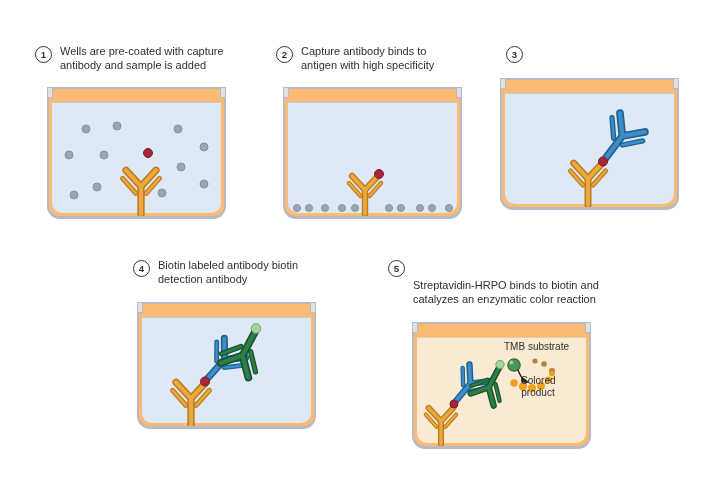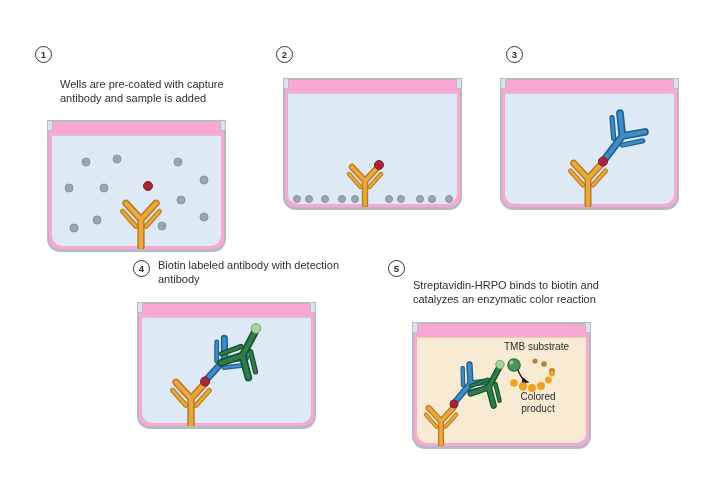--- a/index.html
+++ b/index.html
@@ -14,28 +14,28 @@
   #p4{left:133px;top:259px;}
   #p5{left:388px;top:259px;}
 
   .step-head{display:flex;align-items:flex-start;gap:8px;}
   .step-num{
     flex:0 0 auto;width:15px;height:15px;border:1.4px solid #333;border-radius:50%;
     display:flex;align-items:center;justify-content:center;
     font-size:9.5px;font-weight:bold;line-height:1;margin-top:1px;
   }
   .caption{margin:0;font-size:11px;line-height:13.5px;color:#2f2f2f;}
-  #p1 .caption{max-width:180px;margin-top:33px;}
+  #p1 .caption{max-width:180px;}
   #p2 .caption{max-width:162px;}
   #p3 .caption{max-width:168px;}
   #p4 .caption{max-width:182px;}
   #p5 .caption{max-width:232px;margin-top:20px;}
 
   .well{
-    position:relative;width:175px;background:#f9a8d4;
+    position:relative;width:175px;background:#fdba74;
     border:2px solid #b4bbc7;border-bottom-width:3px;
     border-radius:4px 4px 13px 13px;box-sizing:content-box;
   }
   .row1 .well{height:127px;}
   .row2 .well{height:122px;}
   #p1 .well{margin:15px 0 0 12px;}
   #p2 .well{margin:15px 0 0 7px;}
   #p3 .well{margin:15px 0 0 -6px;}
   #p4 .well{margin:16px 0 0 4px;}
   #p5 .well{margin:16px 0 0 24px;}
@@ -67,21 +67,21 @@
   .dr{fill:#A8263A;stroke:#801C2B;stroke-width:1;}
   .db{fill:#A8D39E;stroke:#6FA465;stroke-width:1;}
   .dh{fill:#4C9556;stroke:#2F6E3B;stroke-width:1.2;}
   .dt{fill:#B5813D;}
   .dp{fill:#F0A21F;}
   .arrow{stroke:#222;stroke-width:1.4;fill:none;stroke-linecap:round;}
   .arrowhead{fill:#222;}
 
   .well-label{position:absolute;z-index:4;font-size:10px;line-height:12px;color:#2f2f2f;}
   .lbl-tmb{left:90px;top:17px;white-space:nowrap;}
-  .lbl-col{left:98px;top:67px;width:52px;text-align:center;}
+  .lbl-col{left:98px;top:51px;width:52px;text-align:center;}
 </style>
 </head>
 <body>
 
 <svg width="0" height="0" style="position:absolute" aria-hidden="true">
   <defs>
     <g id="ab">
       <path class="abo" d="M0,0 L0,-24 M0,-24 L-13,-38 M0,-24 L13,-38"></path>
       <path class="abf" d="M0,0 L0,-24 M0,-24 L-13,-38 M0,-24 L13,-38"></path>
       <path class="abo2" d="M-4.5,-18 L-16,-31 M4.5,-18 L16,-31"></path>
@@ -113,20 +113,21 @@
       </g>
       <circle class="dr" cx="99" cy="64" r="4.5"></circle>
       <use href="#ab" class="ab-orange" transform="translate(92,125) scale(1.15)"></use>
     </svg>
   </div>
 </section>
 
 <section class="panel row1" id="p2">
   <div class="step-head">
     <span class="step-num">2</span>
+    <p class="caption">Capture antibody binds to antigen with high specificity</p>
   </div>
   <div class="well">
     <div class="liquid"></div>
     <svg class="scene" viewBox="0 0 175 127">
       <g>
         <circle class="dg" cx="12" cy="119" r="3.5"></circle>
           <circle class="dg" cx="24" cy="119" r="3.5"></circle>
         <circle class="dg" cx="40" cy="119" r="3.5"></circle>
           <circle class="dg" cx="57" cy="119" r="3.5"></circle>
         <circle class="dg" cx="70" cy="119" r="3.5"></circle>
@@ -152,21 +153,21 @@
       <use href="#ab" class="ab-orange" transform="translate(86,125) scale(1.1)"></use>
       <use href="#ab" class="ab-blue" transform="translate(103,79) rotate(37) scale(1.2)"></use>
       <circle class="dr" cx="101" cy="81.5" r="4.5"></circle>
     </svg>
   </div>
 </section>
 
 <section class="panel row2" id="p4">
   <div class="step-head">
     <span class="step-num">4</span>
-    <p class="caption">Biotin labeled antibody with detection antibody</p>
+    <p class="caption">Biotin labeled antibody biotin detection antibody</p>
   </div>
   <div class="well">
     <div class="liquid"></div>
     <svg class="scene" viewBox="0 0 175 122">
       <use href="#ab" class="ab-orange" transform="translate(52,122) scale(1.15)"></use>
       <use href="#ab" class="ab-blue" transform="translate(68,75) rotate(42) scale(1.1)"></use>
       <use href="#ab" class="ab-green" transform="translate(117,26) rotate(208) scale(1.2)"></use>
       <circle class="dr" cx="66" cy="77.5" r="4.5"></circle>
       <circle class="db" cx="117" cy="24.5" r="4.8"></circle>
     </svg>

